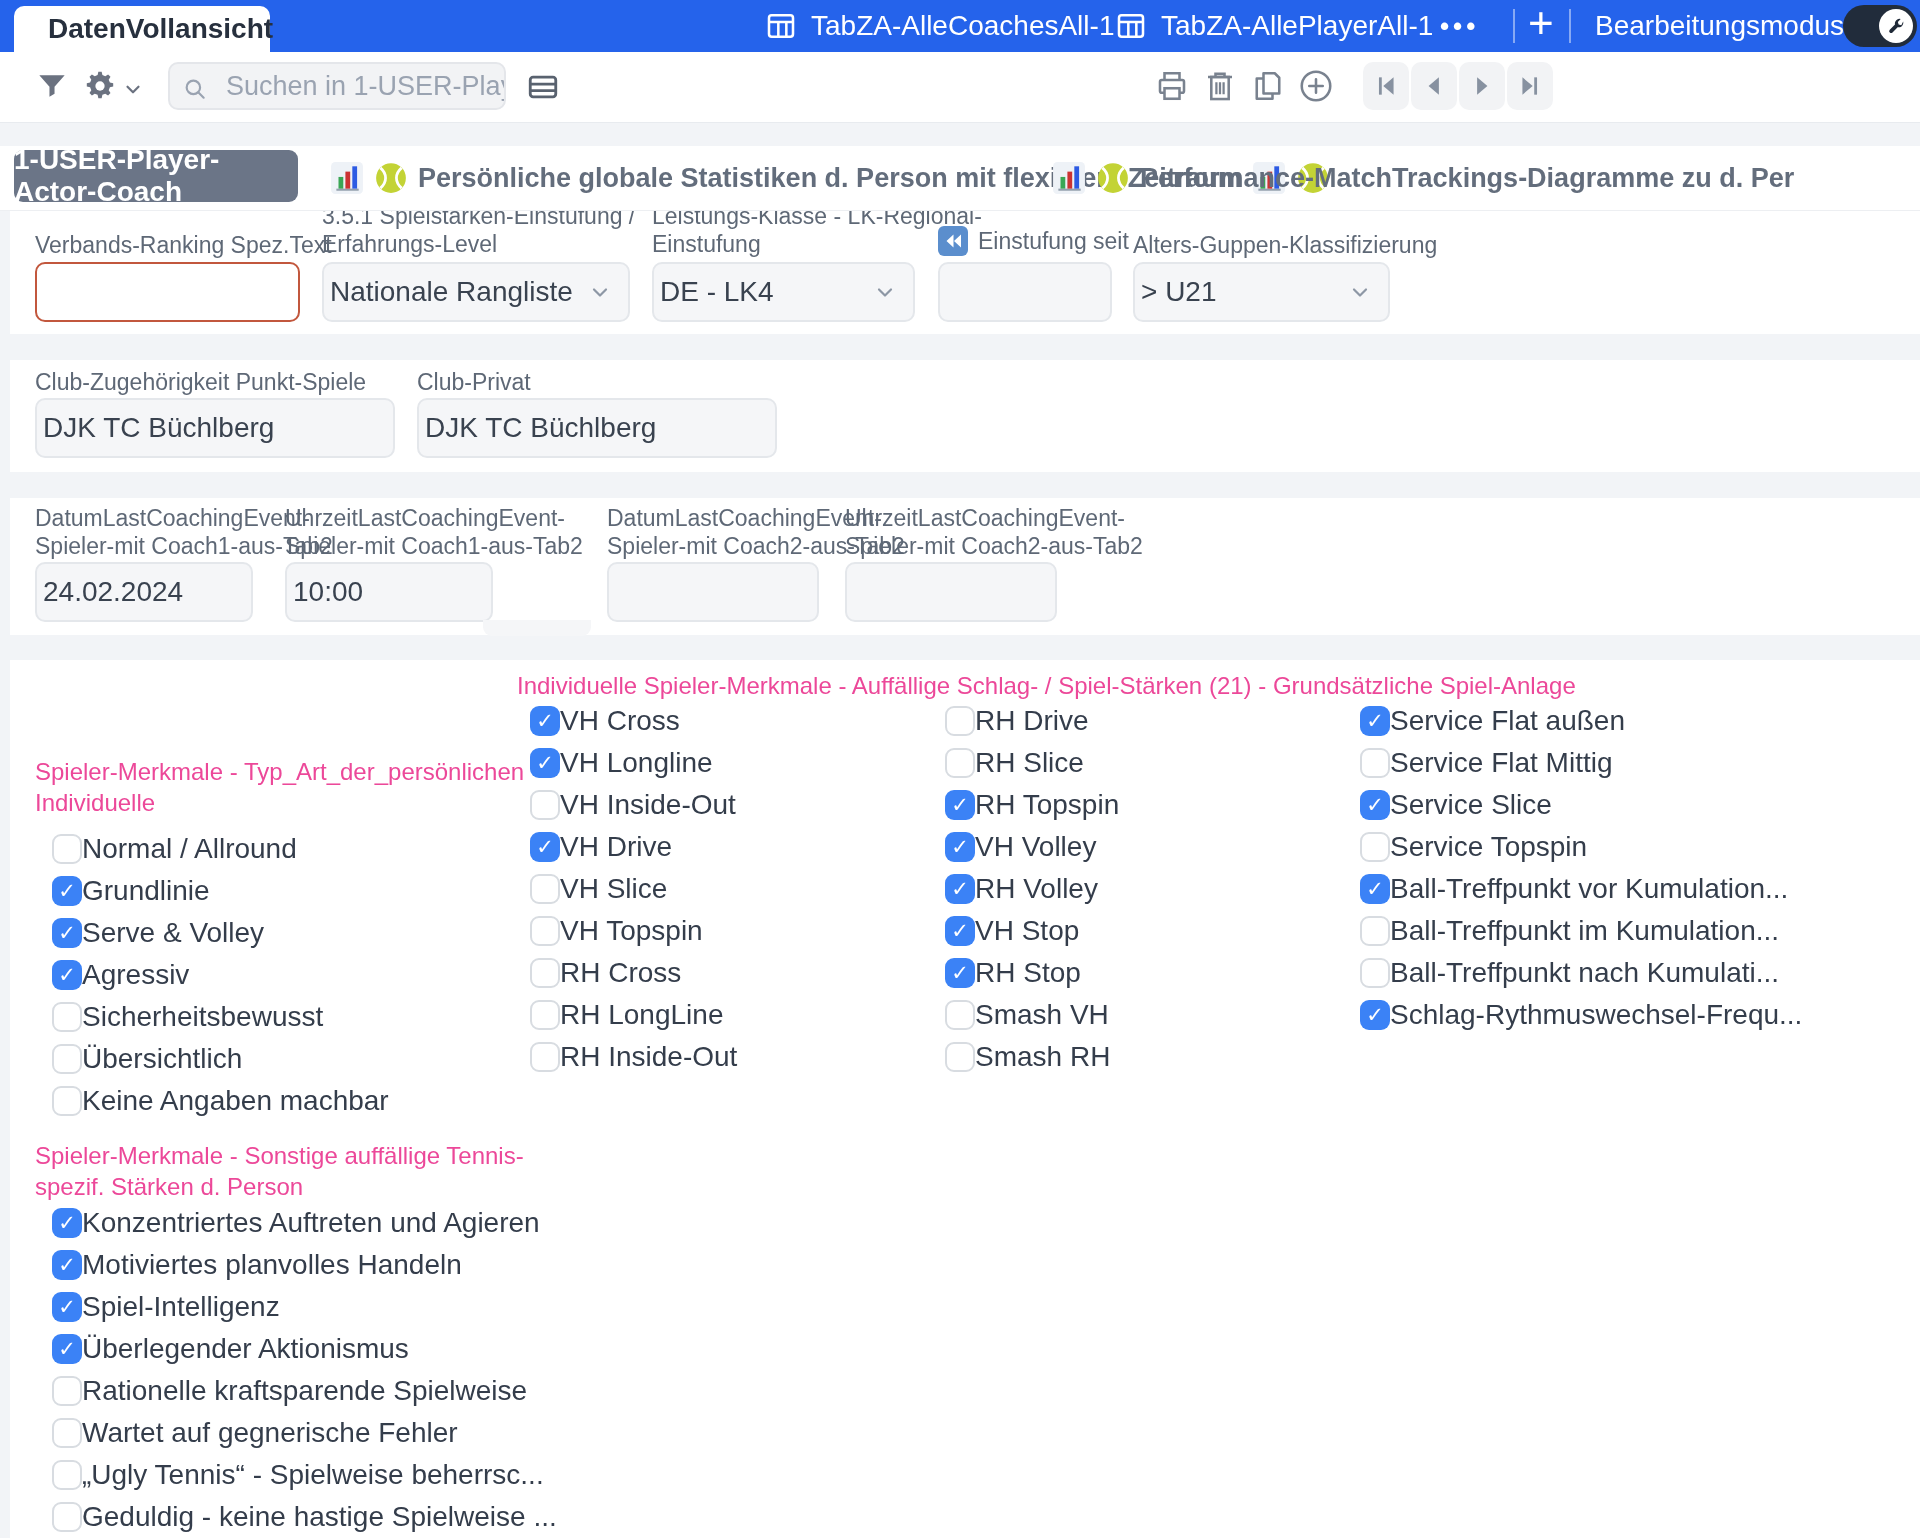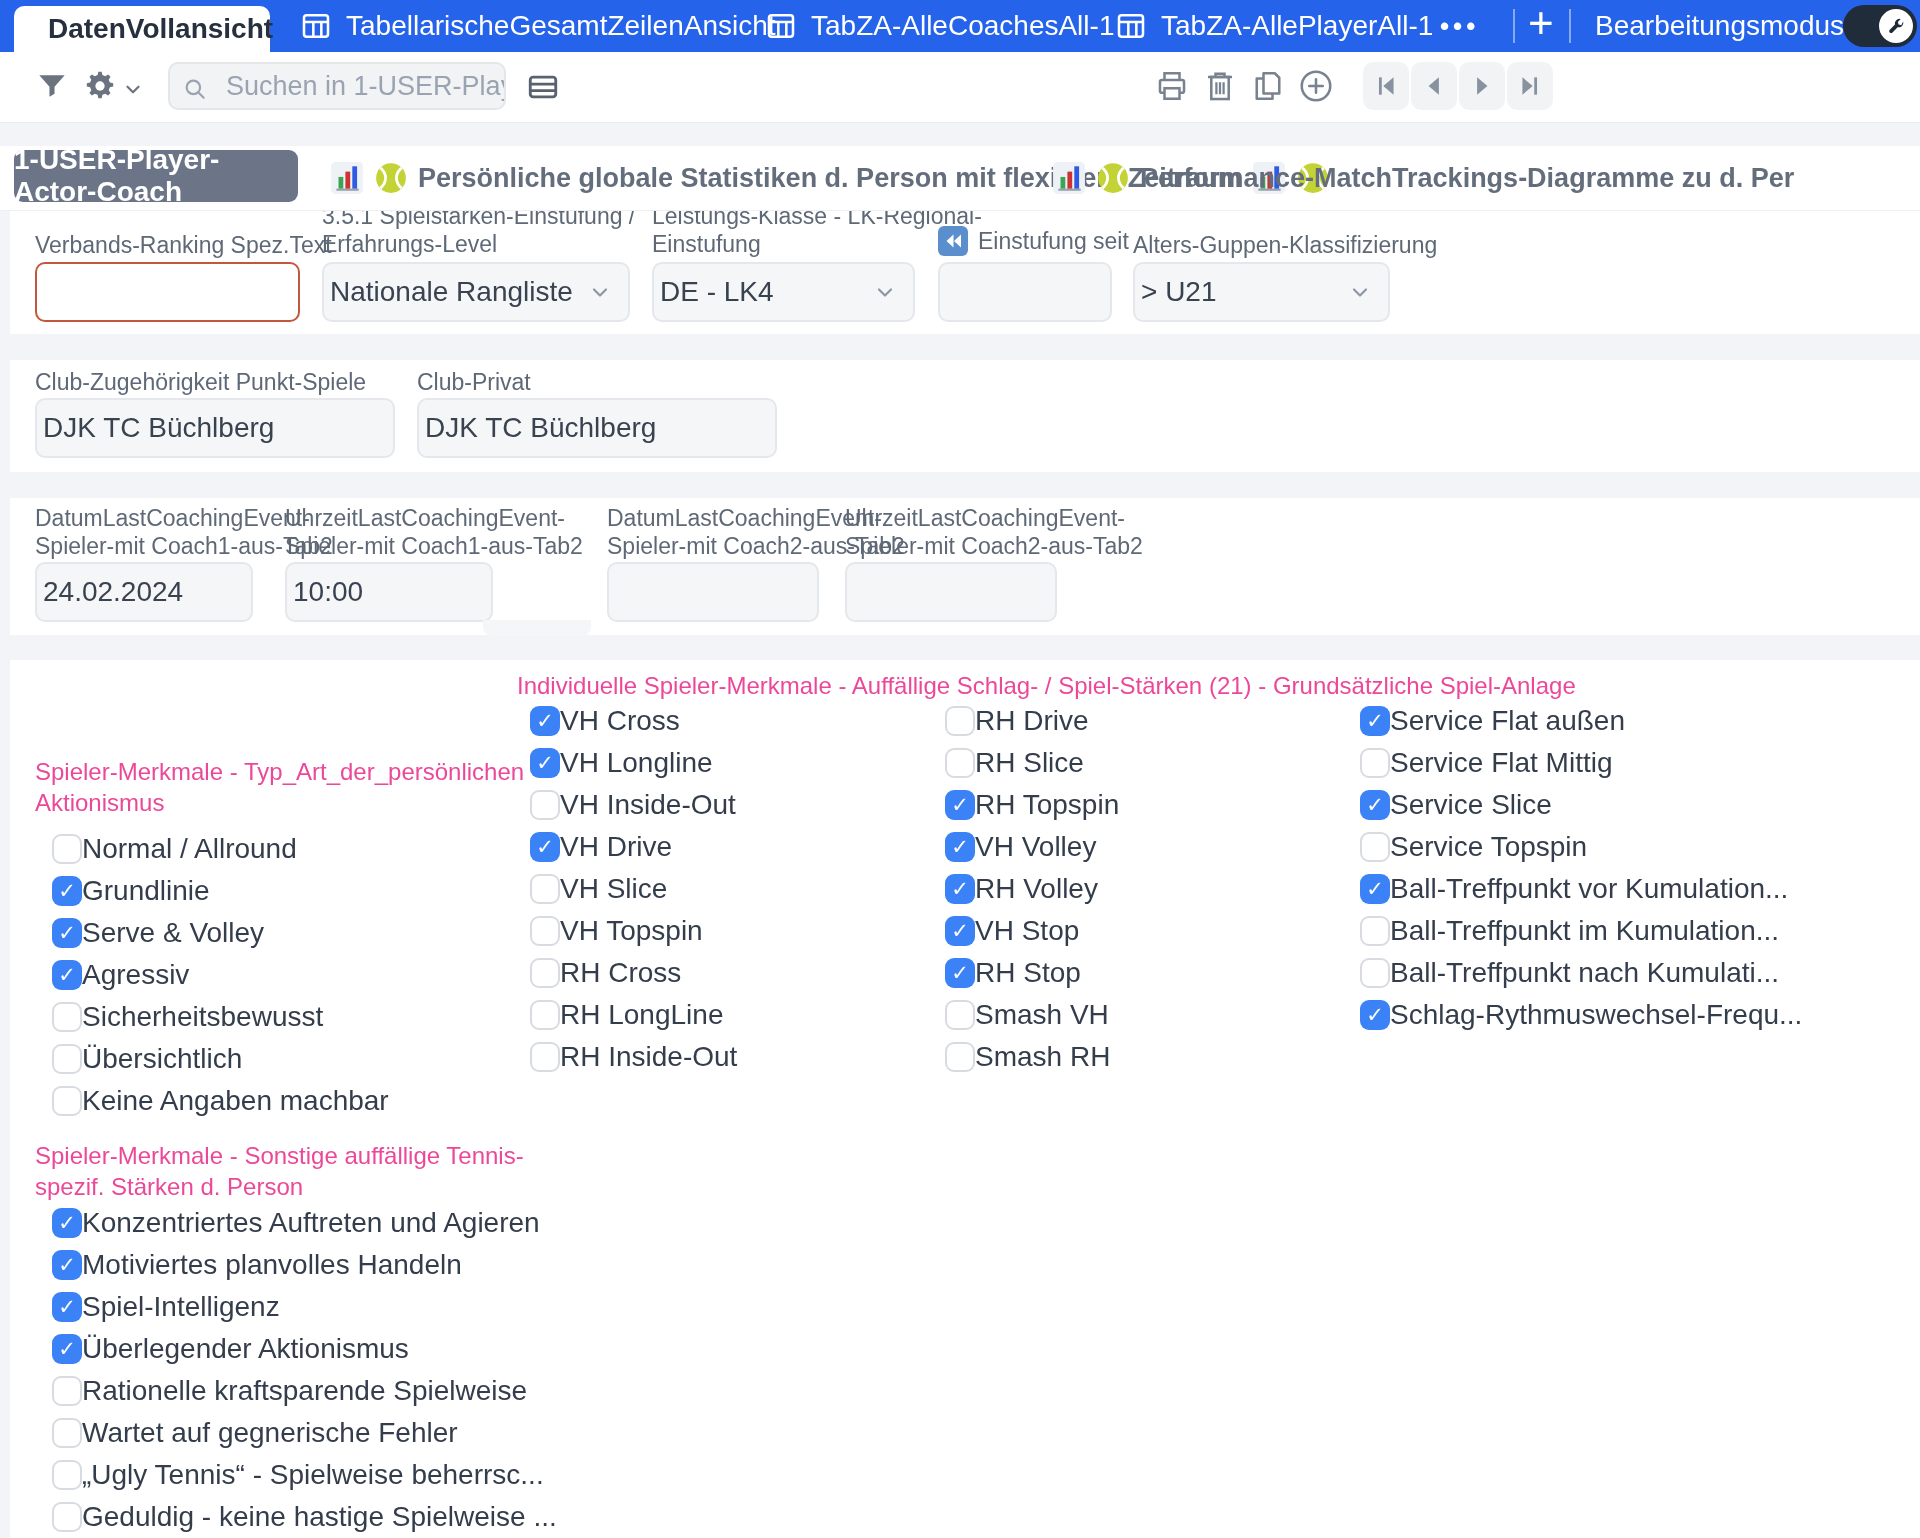--- a/index.html
+++ b/index.html
@@ -62,27 +62,20 @@
 <body>
 
 <div class="tabbar">
   <div class="tab-active">
     <svg width="30" height="30" viewBox="0 0 24 24">
         <rect x="4" y="3" width="16" height="18" rx="2.5" fill="none" stroke="#2b3440" stroke-width="2.2"></rect>
         <path d="M8 8h8M8 12h8M8 16h6" stroke="#2b3440" stroke-width="2.2" fill="none"></path>
       </svg>
     <span class="tlabel">DatenVollansicht</span>
   </div>
-  <div class="tab" style="left:300px">
-    <svg width="32" height="32" viewBox="0 0 24 24">
-        <rect x="3" y="4" width="18" height="16" rx="2" fill="none" stroke="#fff" stroke-width="1.9"></rect>
-        <path d="M3 9h18M10 9v11M16 9v11" stroke="#fff" stroke-width="1.9" fill="none"></path>
-      </svg>
-    <span class="tlabel">TabellarischeGesamtZeilenAnsicht</span>
-  </div>
   <div class="tab" style="left:765px">
     <svg width="32" height="32" viewBox="0 0 24 24">
         <rect x="3" y="4" width="18" height="16" rx="2" fill="none" stroke="#fff" stroke-width="1.9"></rect>
         <path d="M3 9h18M10 9v11M16 9v11" stroke="#fff" stroke-width="1.9" fill="none"></path>
       </svg>
     <span class="tlabel">TabZA-AlleCoachesAll-1</span>
   </div>
   <div class="tab" style="left:1115px">
     <svg width="32" height="32" viewBox="0 0 24 24">
         <rect x="3" y="4" width="18" height="16" rx="2" fill="none" stroke="#fff" stroke-width="1.9"></rect>
@@ -293,21 +286,21 @@
 </div>
 <div class="lbl" style="left:845px;top:504px">UhrzeitLastCoachingEvent-
 Spieler-mit Coach2-aus-Tab2</div>
 <div class="box" style="left:845px;top:562px;width:212px">
   <span class="boxval"></span>
 </div>
 <div class="handle"></div>
 
 <div class="sect" style="left:517px;top:670px">Individuelle Spieler-Merkmale - Auffällige Schlag- / Spiel-Stärken (21) - Grundsätzliche Spiel-Anlage</div>
 <div class="sect" style="left:35px;top:756px">Spieler-Merkmale - Typ_Art_der_persönlichen
-Aktionismus</div>
+Individuelle</div>
 
 <div class="col" style="left:52px;top:834px">
   <div class="cbrow">
       <span class="cb"></span>
       <span class="cbt">Normal / Allround</span>
     </div>
   <div class="cbrow">
       <span class="cb checked"></span>
       <span class="cbt">Grundlinie</span>
     </div>

